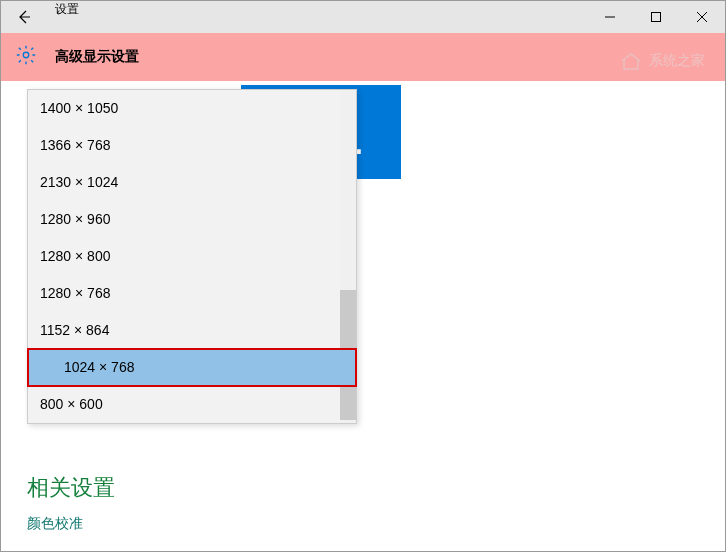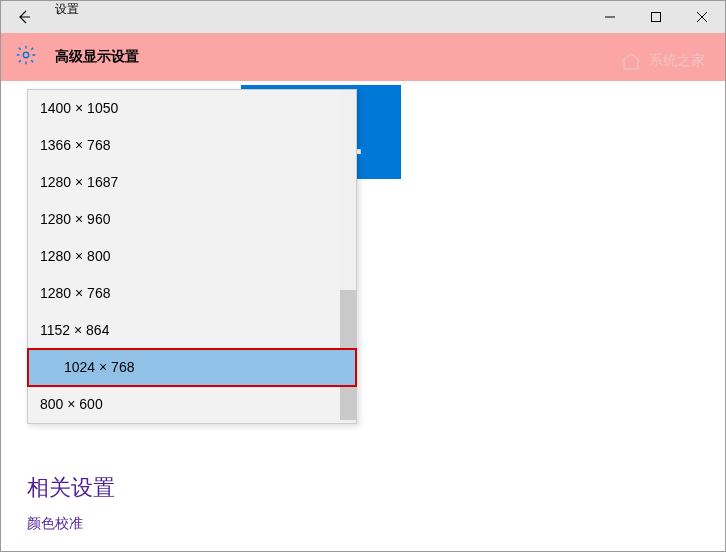--- a/index.html
+++ b/index.html
@@ -23,22 +23,22 @@
     
     .dropdown { position: absolute; left: 26px; top: 8px; width: 330px; background: #f2f2f2; border: 1px solid #ccc; box-shadow: 2px 2px 6px rgba(0,0,0,0.15); }
     .dropdown-item { height: 37px; line-height: 37px; padding-left: 12px; font-size: 14px; color: #000; cursor: pointer; }
     .dropdown-item.selected { background: #91c1e7; }
     .dropdown-item.highlighted { outline: 2px solid #d40000; outline-offset: -1px; position: relative; z-index: 2; padding-left: 36px; }
     .dropdown-scrollbar { position: absolute; right: 0; top: 0; bottom: 0; width: 16px; background: #f0f0f0; }
     .dropdown-thumb { position: absolute; right: 0; width: 16px; background: #c9c9c9; top: 200px; height: 130px; }
     
     .extra-bar { position: absolute; left: 26px; top: 278px; width: 296px; height: 16px; background: #d9e8f3; }
     
-    .section-title { position: absolute; left: 26px; top: 392px; font-size: 22px; color: #4c1d95; }
-    .link { position: absolute; left: 26px; top: 434px; font-size: 14px; color: #4c1d95; cursor: pointer; }
+    .section-title { position: absolute; left: 26px; top: 392px; font-size: 22px; color: #15803d; }
+    .link { position: absolute; left: 26px; top: 434px; font-size: 14px; color: #0f766e; cursor: pointer; }
     
     .watermark { position: absolute; right: 20px; bottom: 10px; color: #e0e0e0; font-size: 14px; display: flex; align-items: center; gap: 6px; opacity: 0.5; }
   </style>
 </head>
 <body>
 
 <div class="titlebar">
   <div class="back">
     <svg width="16" height="16" viewBox="0 0 16 16">
       <path d="M10 2 L4 8 L10 14 M4 8 L14 8" stroke="#000" stroke-width="1.2" fill="none"></path>
@@ -79,21 +79,21 @@
   <div class="monitor-tile">
     <span class="num">1</span>
   </div>
 
   <div class="extra-bar"></div>
 
   <div class="dropdown">
     <div id="res-list">
         <div class="dropdown-item">1400 × 1050</div>
         <div class="dropdown-item">1366 × 768</div>
-        <div class="dropdown-item">1280 × 1687</div>
+        <div class="dropdown-item">2130 × 1024</div>
         <div class="dropdown-item">1280 × 960</div>
         <div class="dropdown-item">1280 × 800</div>
         <div class="dropdown-item">1280 × 768</div>
         <div class="dropdown-item">1152 × 864</div>
         <div class="dropdown-item selected highlighted">1024 × 768</div>
         <div class="dropdown-item">800 × 600</div>
       </div>
     <div class="dropdown-scrollbar">
       <div class="dropdown-thumb"></div>
     </div>

